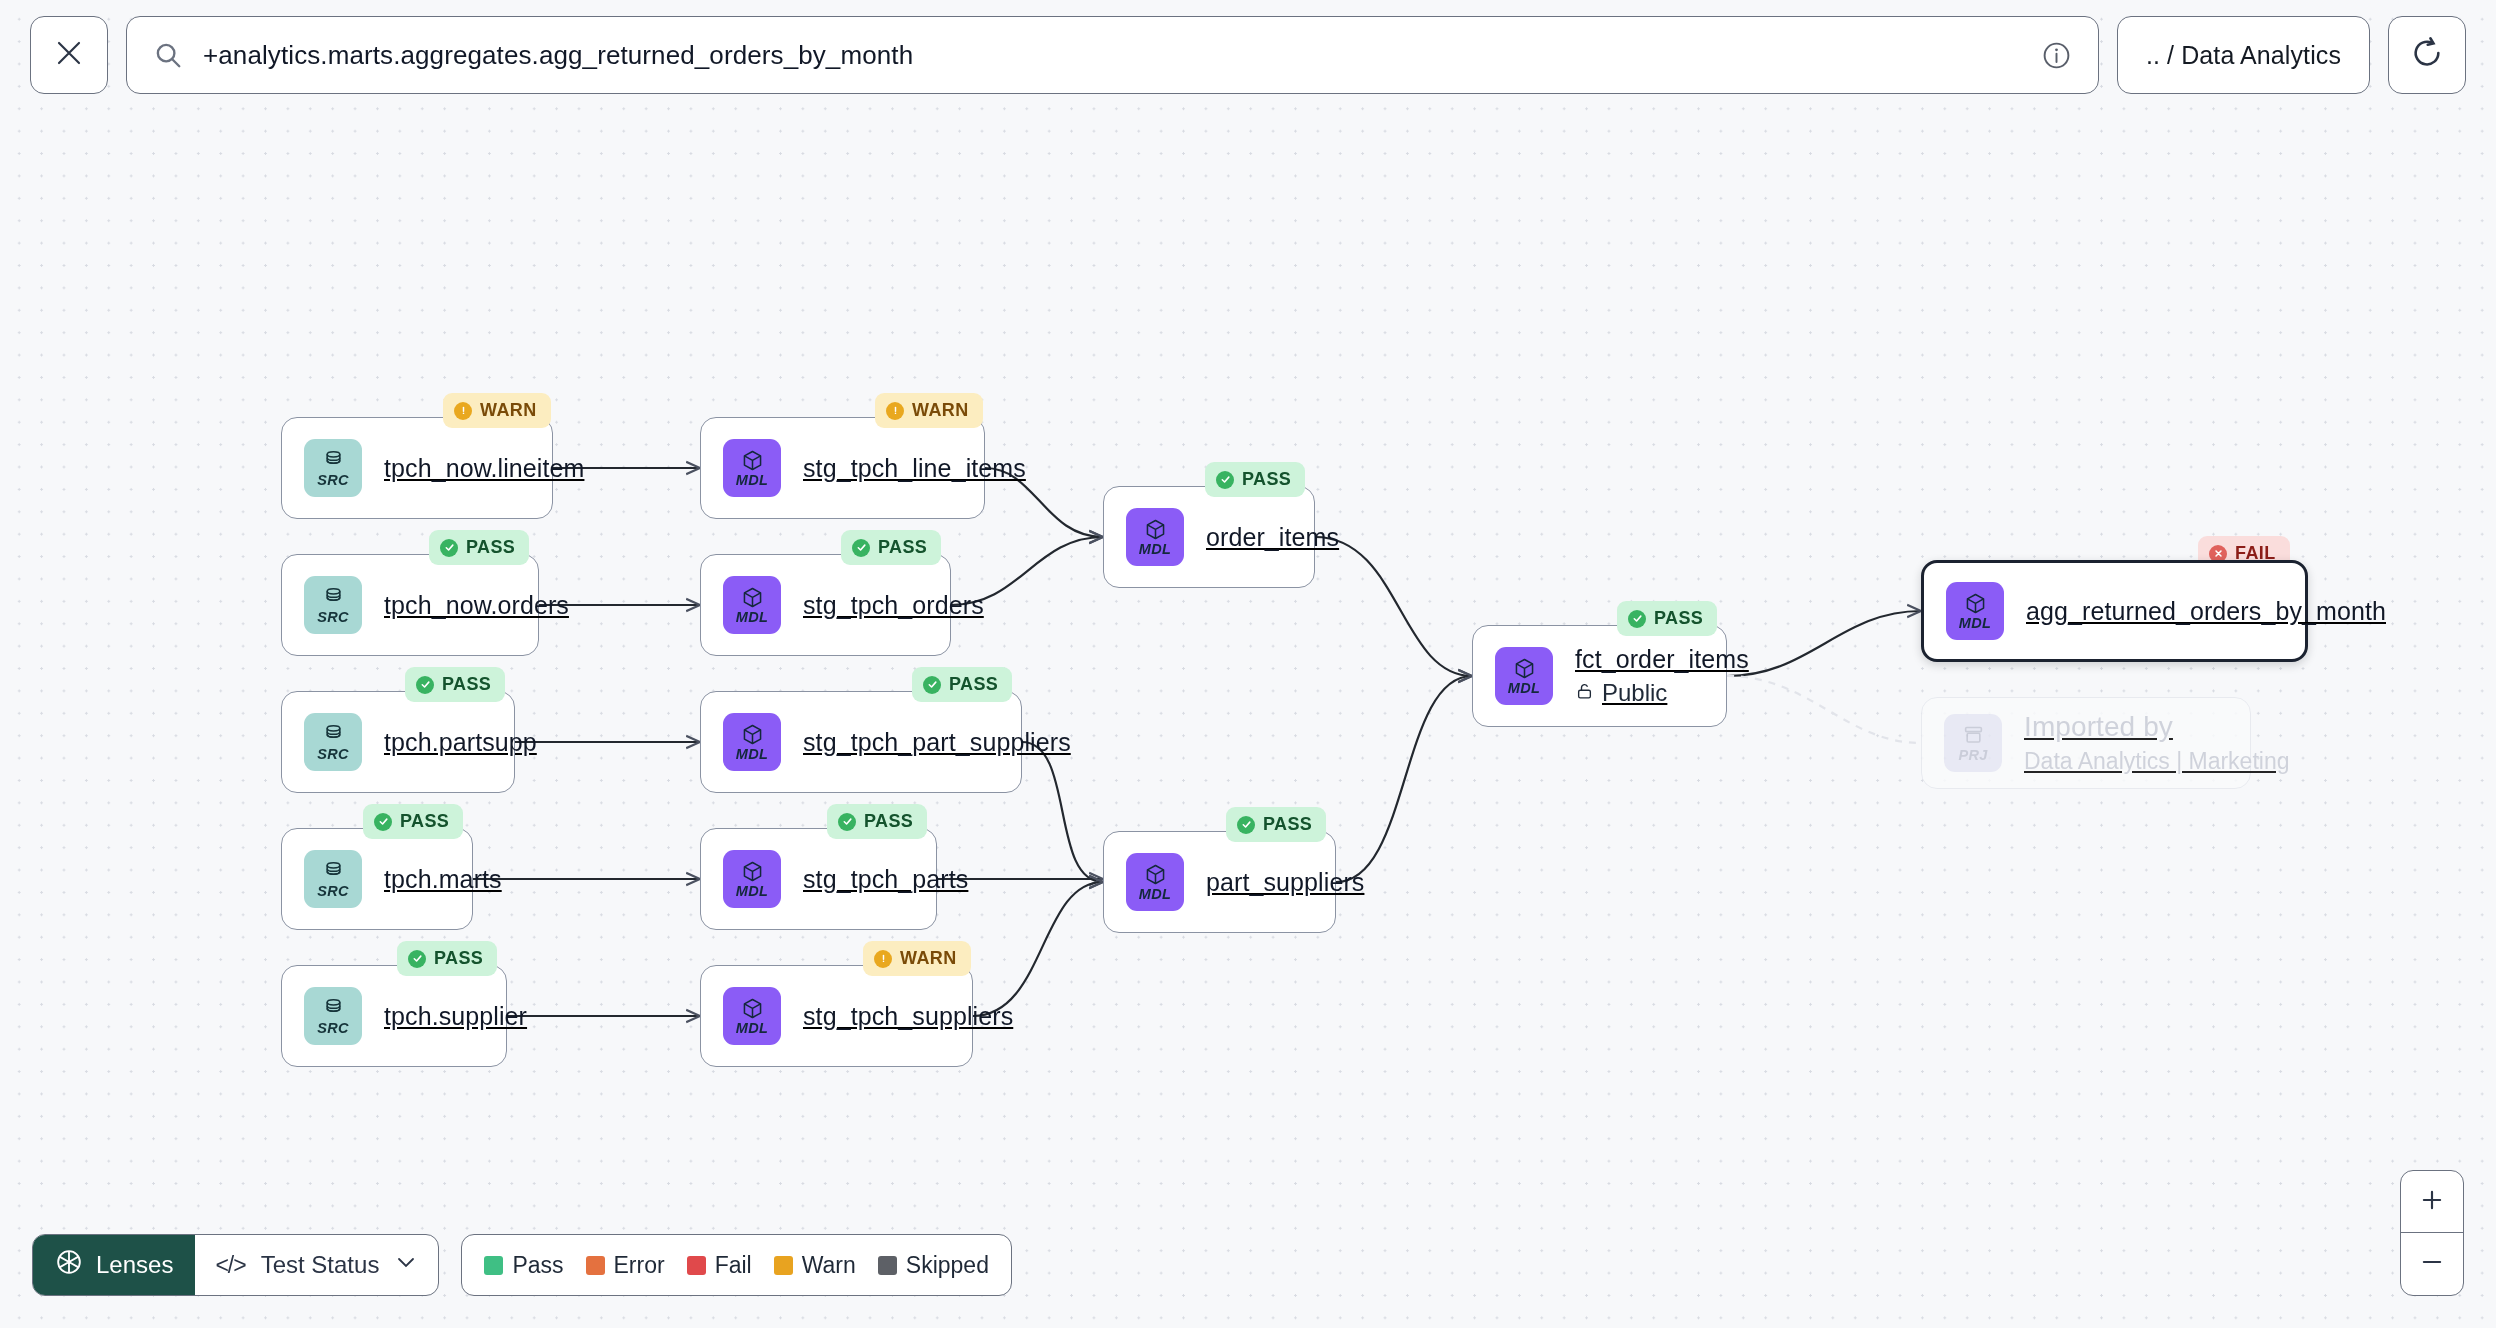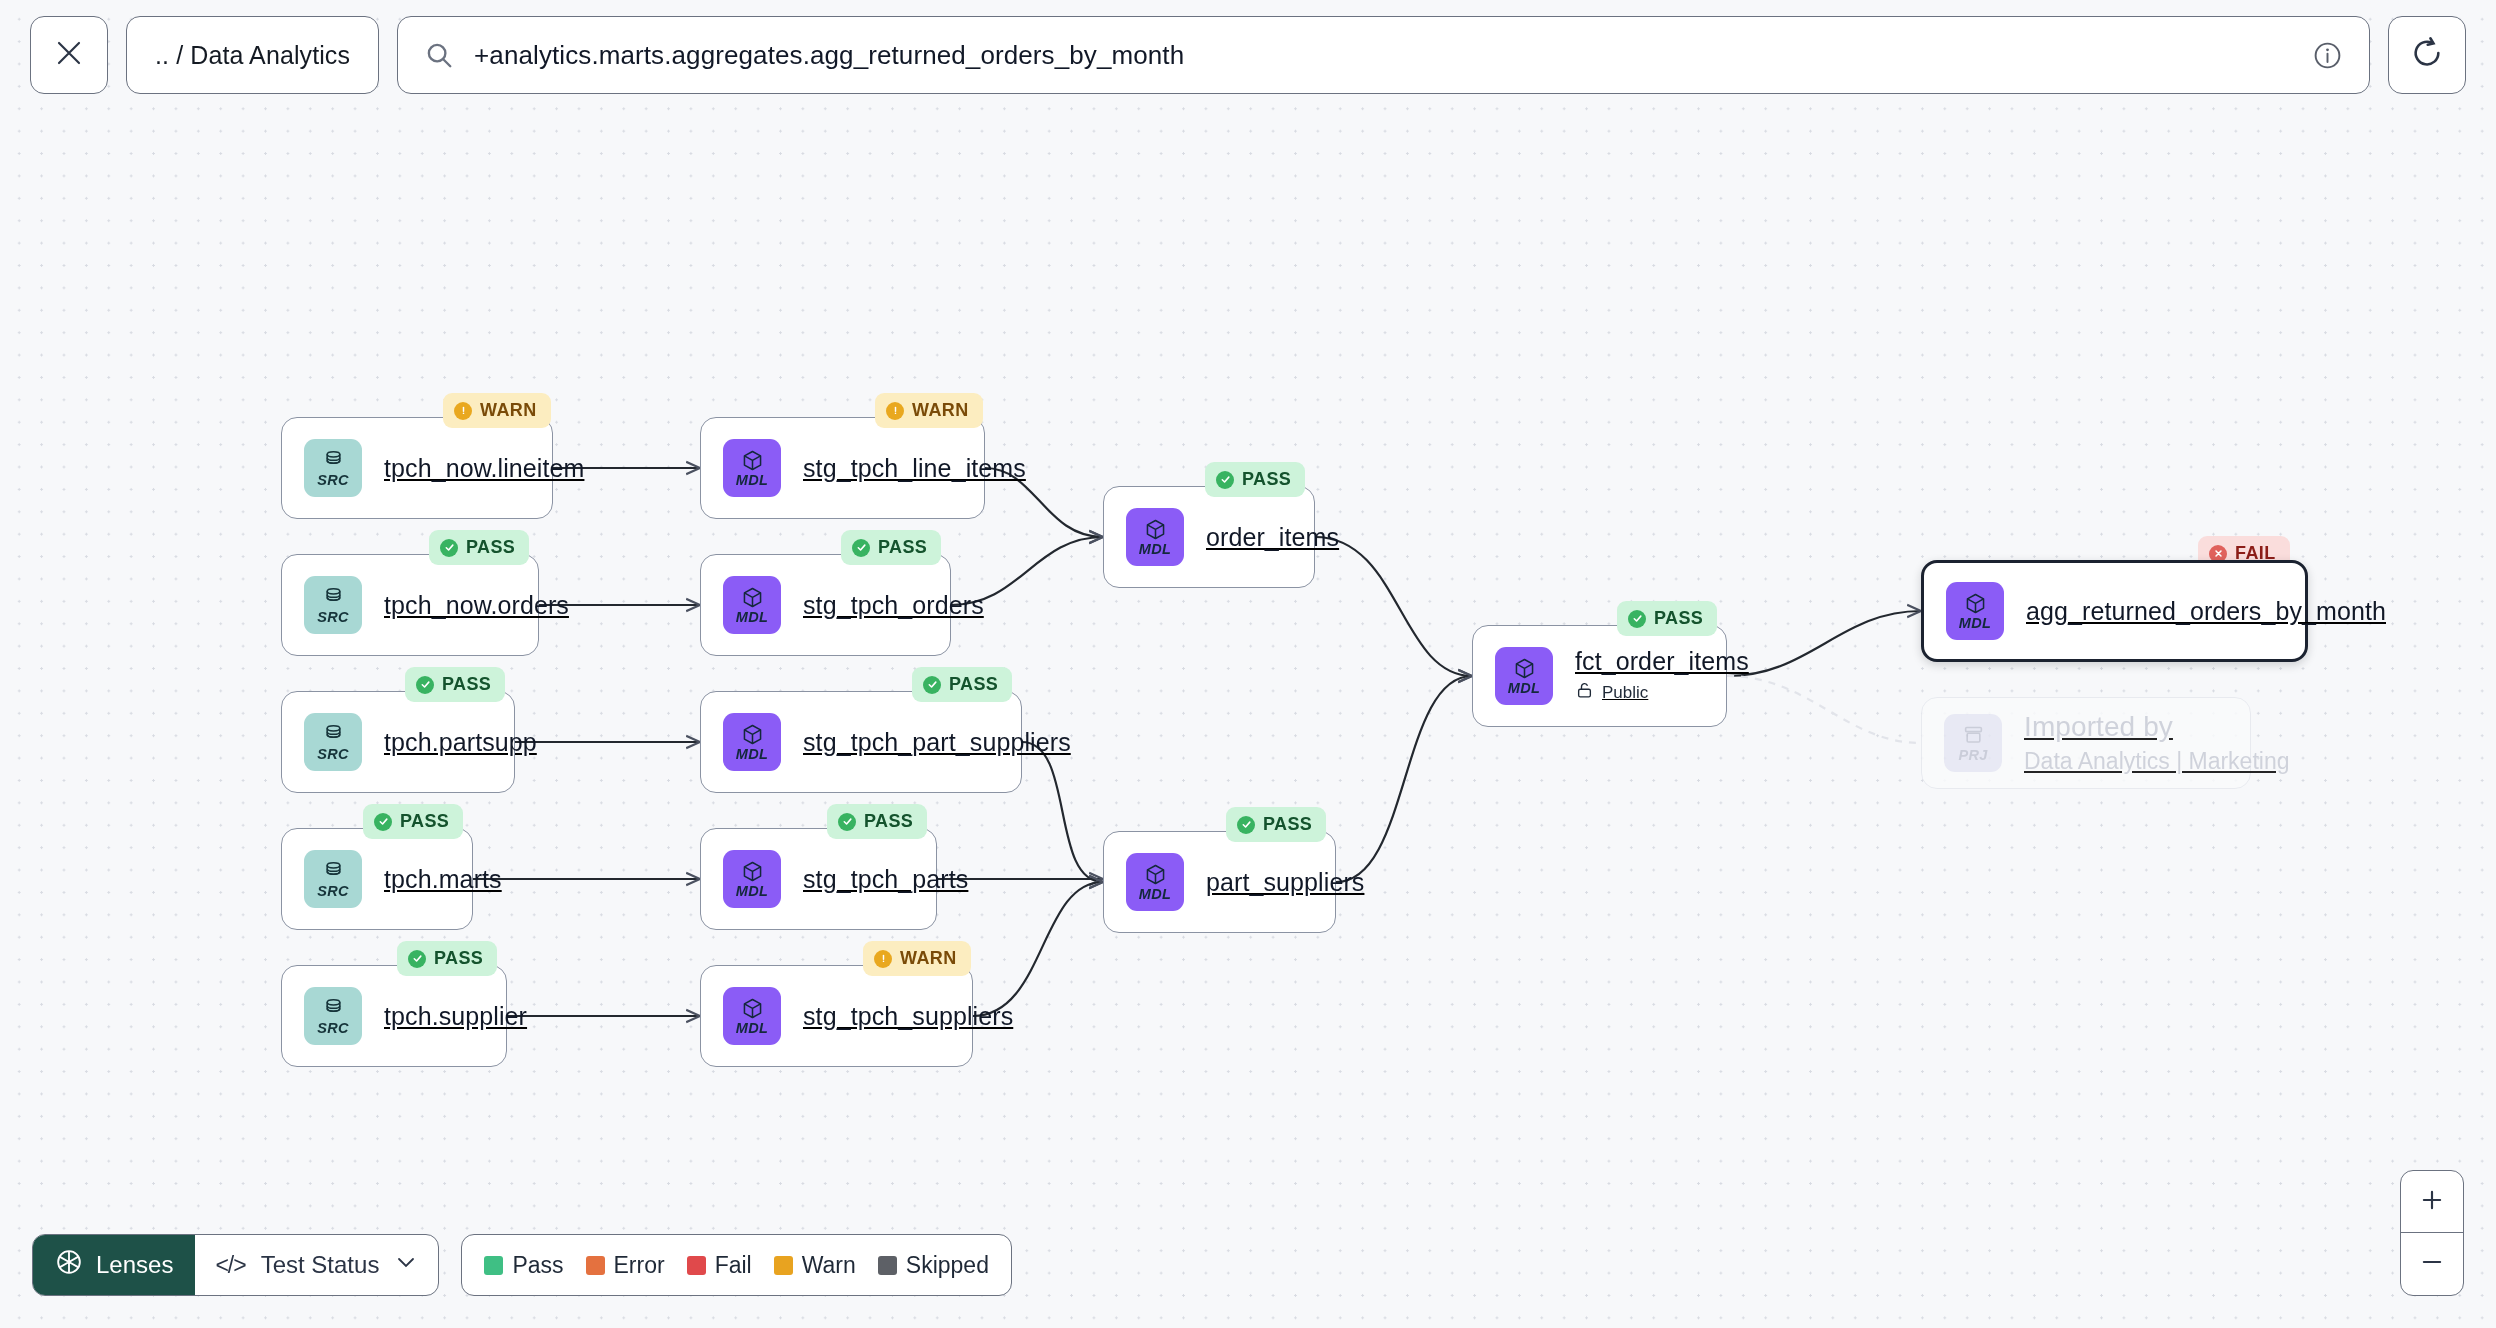--- a/index.html
+++ b/index.html
@@ -141,21 +141,21 @@
   }
 
   .node-body { display: flex; flex-direction: column; justify-content: center; gap: 5px; min-width: 0; text-decoration: underline; }
   .node-title {
     font-size: 25px;
     color: #111827;
     white-space: nowrap;
     letter-spacing: .1px;
   }
   .node-sub {
-    font-size: 17px;
+    font-size: 24px;
     color: #1f2937;
     display: flex;
     align-items: center;
     gap: 8px;
     white-space: nowrap;
   }
   .node-sub svg { width: 19px; height: 19px; }
 
   .node.ghost .node-title,
   .node.ghost .node-sub { color: #c9ccd6; }
@@ -644,43 +644,43 @@
   </div>
 
 <div id="topbar">
 
   <div id="close-btn" class="tb-btn">
     <span>
       <svg viewBox="0 0 24 24" fill="none" stroke="currentColor" stroke-width="1.7" stroke-linecap="round">
         <path d="M4 4 L20 20 M20 4 L4 20"></path>
       </svg>
     </span>
-  </div>
-
-  <div id="breadcrumb" class="tb-btn">
-    <span>.. / Data Analytics</span>
   </div>
 
   <div id="searchbar" class="tb-btn">
     <span id="search-icon">
       <svg viewBox="0 0 24 24" fill="none" stroke="#6b7280" stroke-width="1.9" stroke-linecap="round">
         <circle cx="10.5" cy="10.5" r="6.6"></circle>
         <path d="M15.4 15.4 L21 21"></path>
       </svg>
     </span>
     <input id="search-input" type="text" value="+analytics.marts.aggregates.agg_returned_orders_by_month" placeholder="Search lineage" style="">
     <span id="info-icon">
       <svg viewBox="0 0 24 24" fill="none" stroke="#3c4250" stroke-width="1.5">
         <circle cx="12" cy="12" r="9.2"></circle>
         <circle cx="12" cy="7.6" r="1.1" fill="#3c4250" stroke="none"></circle>
         <path d="M12 10.6 L12 17" stroke-linecap="round"></path>
       </svg>
     </span>
   </div>
 
+  <div id="breadcrumb" class="tb-btn">
+    <span>.. / Data Analytics</span>
+  </div>
+
   <div id="refresh-btn" class="tb-btn">
     <span>
       <svg viewBox="0 0 24 24" fill="none" stroke="currentColor" stroke-width="1.8" stroke-linecap="round">
         <path d="M20 12 A8 8 0 1 1 15.6 4.9"></path>
         <path d="M14.4 1.6 L16.6 5.3 L12.5 6.2"></path>
       </svg>
     </span>
   </div>
 </div>
 

